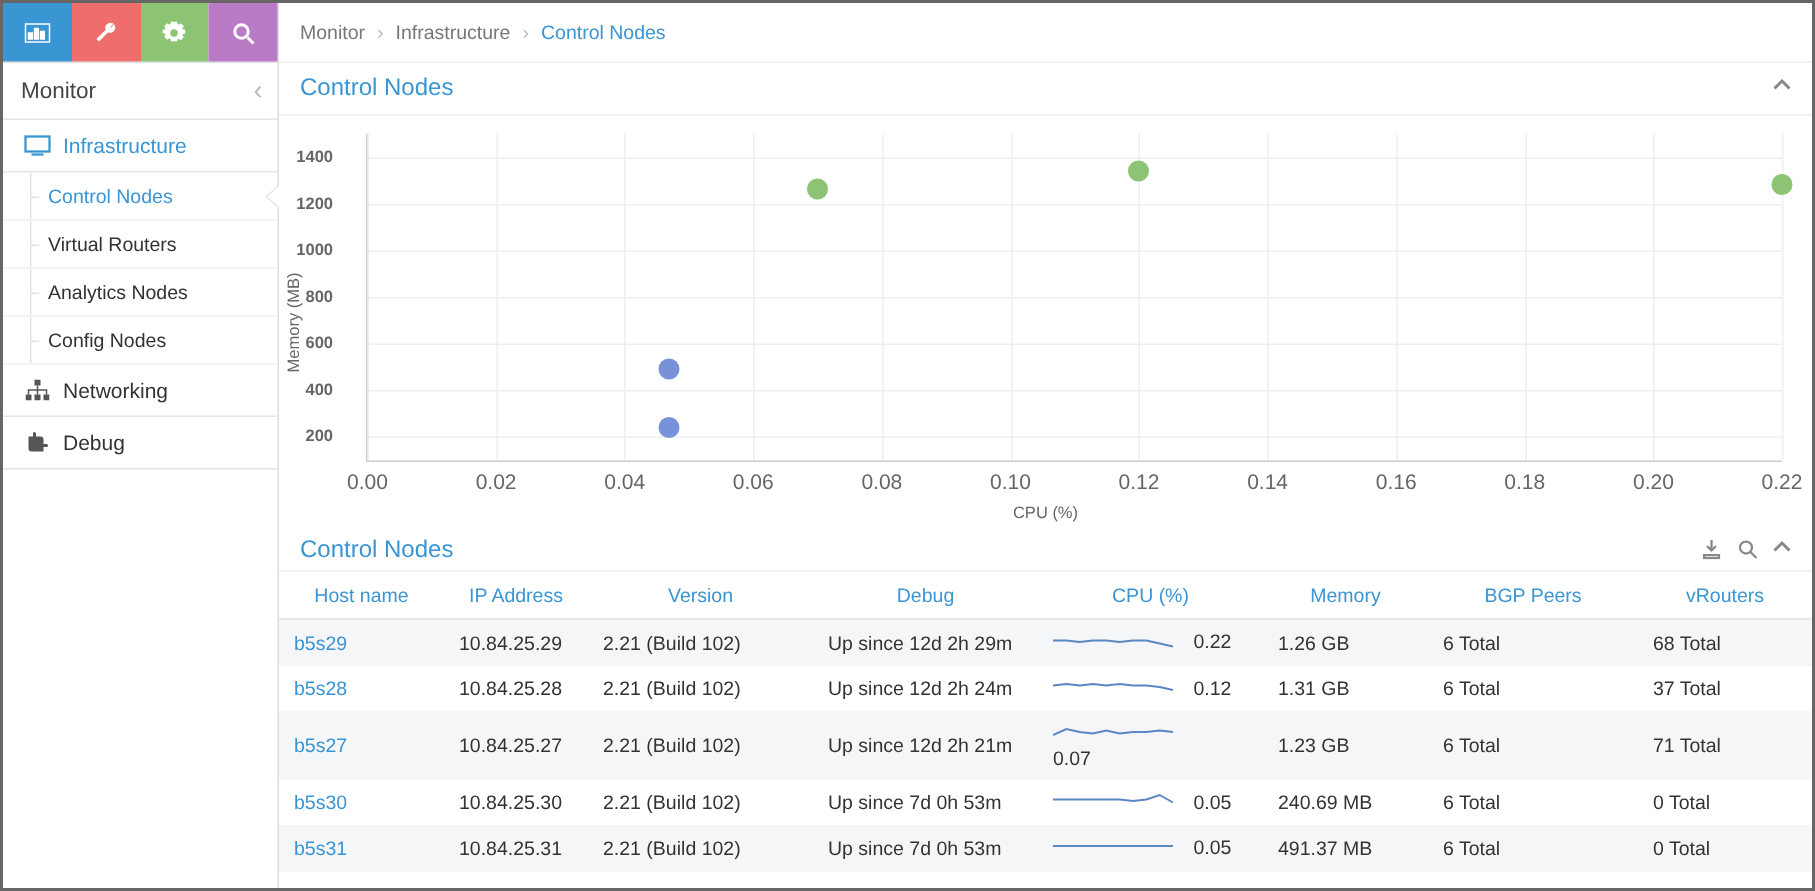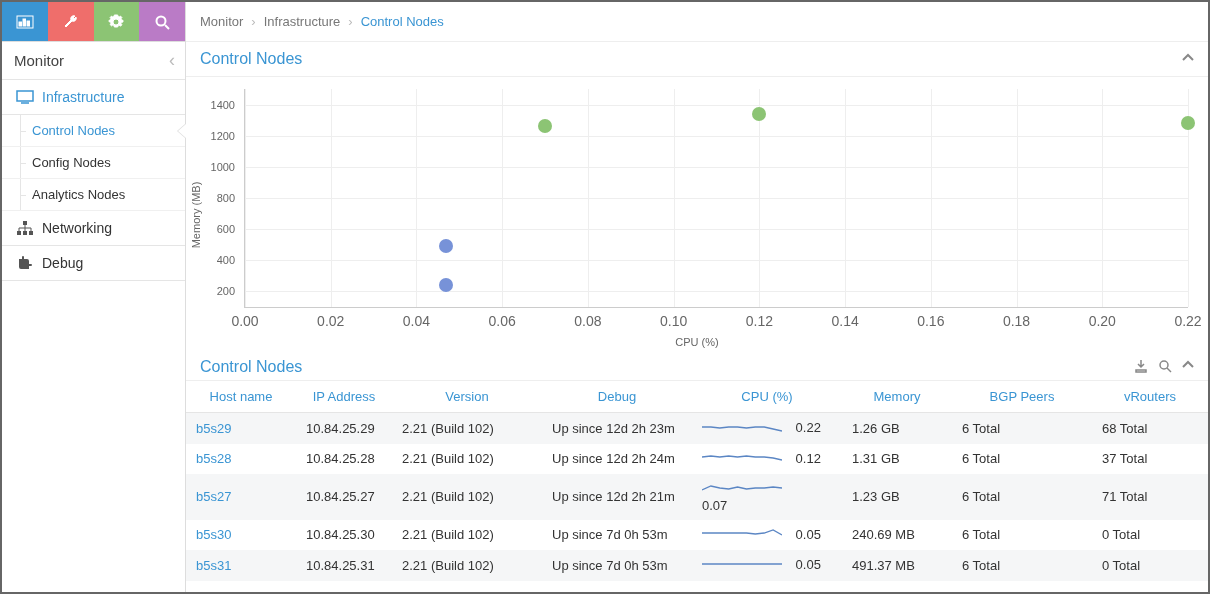--- a/index.html
+++ b/index.html
@@ -39,21 +39,21 @@
   .breadcrumb .sep { margin: 0 8px; color: #bbb; }
   .breadcrumb .current { color: #3a95d3; }
 
   .panel-title { display: flex; align-items: center; justify-content: space-between; padding: 8px 14px; color: #3a95d3; font-size: 16px; border-bottom: 1px solid #eee; }
   .panel-title .collapse { color: #888; cursor: pointer; }
 
   .chart-wrap { height: 275px; padding: 8px 20px 4px 10px; position: relative; }
   .chart-area { position: absolute; left: 58px; right: 20px; top: 12px; bottom: 44px; border-left: 1px solid #ccc; border-bottom: 1px solid #ccc; }
   .grid-v { position: absolute; top: 0; bottom: 0; width: 1px; background: #eee; }
   .grid-h { position: absolute; left: 0; right: 0; height: 1px; background: #eee; }
-  .ytick { position: absolute; right: 100%; transform: translateY(-50%); font-size: 11px; color: #666; padding-right: 10px; }
+  .ytick { position: absolute; right: 100%; transform: translateY(-50%); font-size: 11px; color: #666; padding-right: 23px; font-weight: bold; }
   .xtick { position: absolute; top: 100%; transform: translateX(-50%); font-size: 14px; color: #666; padding-top: 6px; }
   .ylabel { position: absolute; left: 10px; top: 50%; transform: translate(-50%, -50%) rotate(-90deg); font-size: 11px; color: #666; white-space: nowrap; }
   .xlabel { position: absolute; left: 50%; bottom: 4px; transform: translateX(-50%); font-size: 11px; color: #666; }
   .dot { position: absolute; width: 14px; height: 14px; border-radius: 50%; transform: translate(-50%, -50%); }
   .dot.green { background: #8cc474; }
   .dot.blue  { background: #7792d8; }
 
   .table-header-row { display: flex; align-items: center; justify-content: space-between; padding: 6px 14px 4px 14px; border-bottom: 1px solid #eee; }
   .table-header-row .title { color: #3a95d3; font-size: 16px; }
   .table-tools { display: flex; gap: 10px; color: #999; }
@@ -119,22 +119,23 @@
         <svg width="18" height="14" viewBox="0 0 18 14">
             <rect x="1" y="1" width="16" height="10" fill="none" stroke="#3a95d3" stroke-width="1.5"></rect>
             <line x1="5" y1="13" x2="13" y2="13" stroke="#3a95d3" stroke-width="1.5"></line>
           </svg>
       </span>
       <span>Infrastructure</span>
     </div>
 
     <div class="sub-items">
       <div class="sub-item active active-arrow"><span>Control Nodes</span><span class="arrow"></span></div>
+      <div class="sub-item"><span>Virtual Routers</span></div>
+      <div class="sub-item"><span>Analytics Nodes</span></div>
       <div class="sub-item"><span>Config Nodes</span></div>
-      <div class="sub-item"><span>Analytics Nodes</span></div>
     </div>
 
     <div class="nav-item">
       <span class="ico">
         <svg width="16" height="14" viewBox="0 0 16 14" fill="#555">
             <rect x="6" y="0" width="4" height="4"></rect>
             <rect x="0" y="10" width="4" height="4"></rect>
             <rect x="6" y="10" width="4" height="4"></rect>
             <rect x="12" y="10" width="4" height="4"></rect>
             <path d="M8 4v3M2 10V7h12v3M8 7v3" stroke="#555" fill="none"></path>
@@ -264,21 +265,21 @@
           <th>Memory</th>
           <th>BGP Peers</th>
           <th>vRouters</th>
         </tr>
       </thead>
       <tbody id="tbody">
           <tr>
             <td class="linkish">b5s29</td>
             <td>10.84.25.29</td>
             <td>2.21 (Build 102)</td>
-            <td>Up since 12d 2h 23m</td>
+            <td>Up since 12d 2h 29m</td>
             <td><span class="spark"><svg width="80" height="16">
                   <polyline points="0,6 8.88888888888889,6 17.77777777777778,7 26.666666666666668,6 35.55555555555556,6 44.44444444444444,7 53.333333333333336,6 62.22222222222223,6 71.11111111111111,8 80,10" fill="none" stroke="#5b86c4" stroke-width="1.3"></polyline>
                 </svg></span><span style="margin-left: 10px;">  0.22</span></td>
             <td>1.26 GB</td>
             <td>6 Total</td>
             <td>68 Total</td>
           </tr>
           <tr>
             <td class="linkish">b5s28</td>
             <td>10.84.25.28</td>

